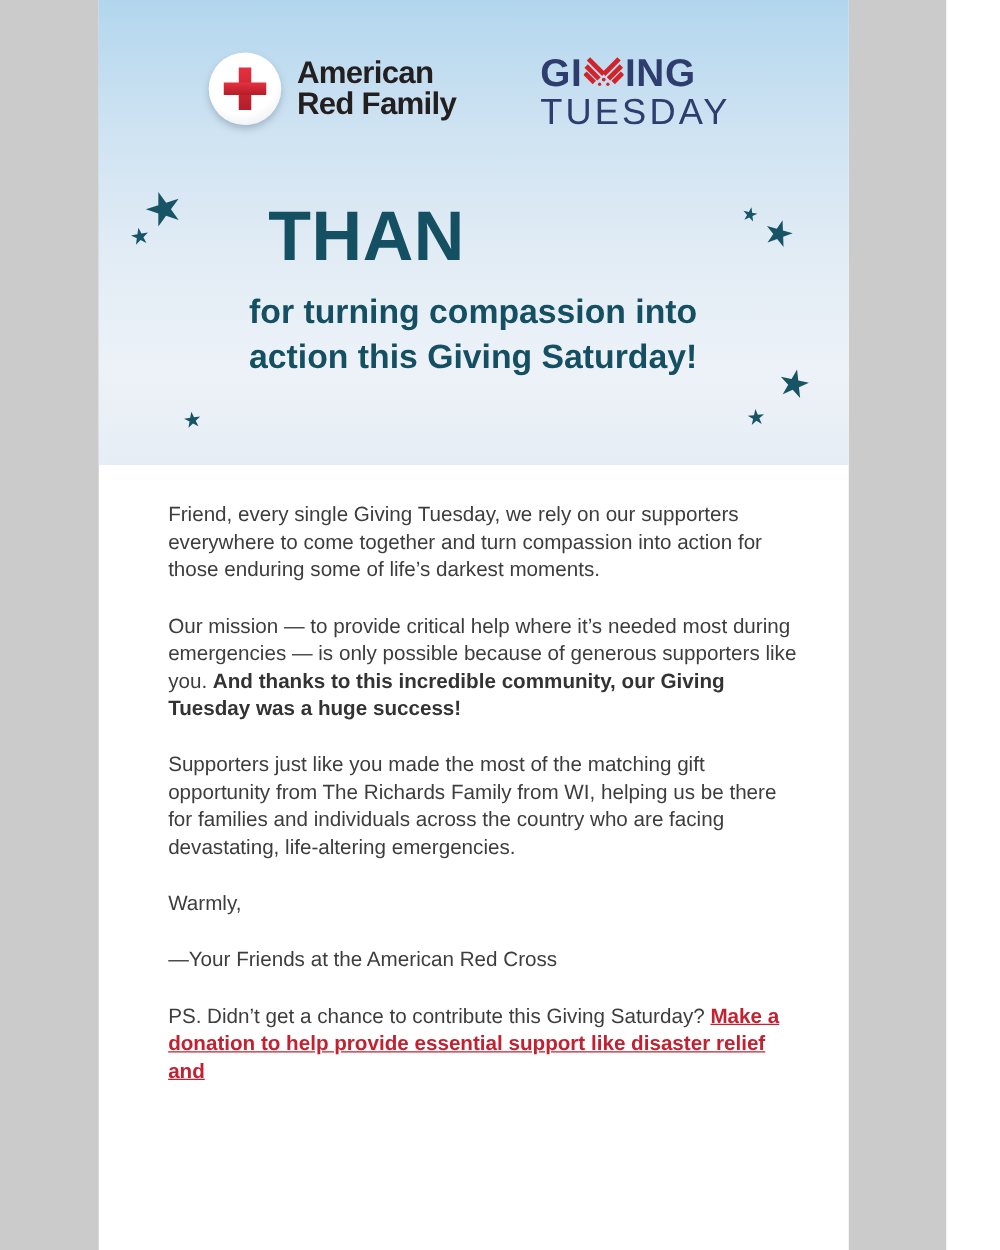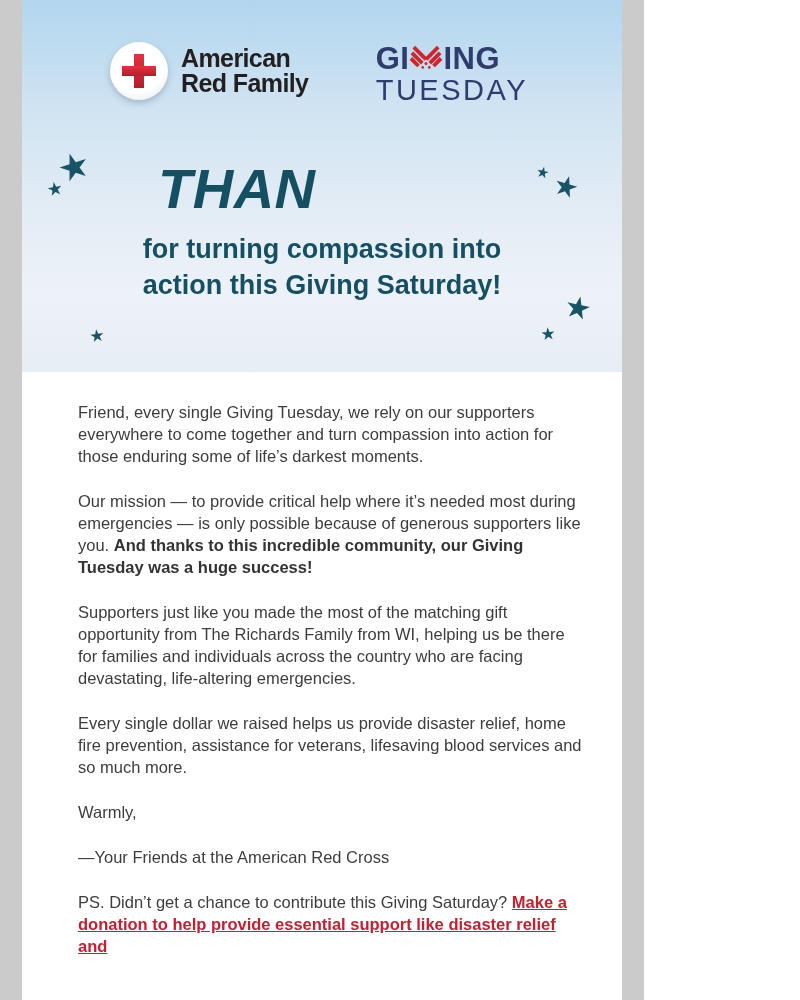--- a/index.html
+++ b/index.html
@@ -1,18 +1,18 @@
 <!DOCTYPE html>
 <html><head>
 <meta charset="utf-8">
 <style>
   * { margin:0; padding:0; box-sizing:border-box; }
   html,body { font-family:"Liberation Sans", sans-serif; }
 
-  .page { width:644px; height:1000px; background:#cbcbcb; position:relative; overflow:hidden; }
+  .page { width:757px; height:1000px; background:#cbcbcb; position:relative; overflow:hidden; }
   .email { width:600px; height:100%; margin:0 auto; background:#ffffff; }
 
   
   .header {
     position:relative; height:372px;
     background:linear-gradient(180deg,#b2d6ee 0%, #cfe3f2 28%, #e2ecf5 55%, #edf2f8 80%, #e6edf4 100%);
     overflow:hidden;
   }
   .logos { display:flex; justify-content:space-between; align-items:flex-start; padding:42px 94px 0 88px; }
 
@@ -23,21 +23,21 @@
     box-shadow:0 3px 6px rgba(80,100,120,.35);
     display:flex; align-items:center; justify-content:center; flex:0 0 auto;
   }
   .arc-text { margin-left:13px; font-weight:bold; font-size:25px; line-height:25px; color:#231f20; letter-spacing:-0.6px; }
 
   .gt-logo { color:#2e3d6e; margin-top:1px; text-decoration:none; display:block; }
   .gt-line1 { font-size:31px; font-weight:bold; letter-spacing:0.5px; line-height:32px; display:flex; align-items:center; }
   .gt-line1 svg { margin:0 1px 4px 1px; }
   .gt-line2 { font-size:29px; font-weight:normal; letter-spacing:2.5px; line-height:30px; }
 
-  .headline { position:absolute; left:136px; top:161px; font-size:56px; font-weight:bold; color:#154f62; line-height:1; letter-spacing:0.5px;font-style:italic; }
+  .headline { position:absolute; left:136px; top:161px; font-size:56px; font-weight:bold; color:#154f62; line-height:1; letter-spacing:0.5px; }
   .subtitle { position:absolute; top:231px; left:0; right:0; text-align:center; font-size:27px; font-weight:bold; color:#154f62; line-height:36px; }
 
   .star { position:absolute; color:#175465; line-height:1; user-select:none; }
   .star-tl-big   { left:52px;  top:167px; font-size:36px; transform:translate(-50%,-50%) rotate(-18deg); }
   .star-tl-small { left:33px;  top:189px; font-size:18px; transform:translate(-50%,-50%) rotate(-10deg); }
   .star-tr-small { left:521px; top:172px; font-size:15px; transform:translate(-50%,-50%) rotate(12deg); }
   .star-tr-big   { left:544px; top:187px; font-size:28px; transform:translate(-50%,-50%) rotate(16deg); }
   .star-br-big   { left:556px; top:308px; font-size:30px; transform:translate(-50%,-50%) rotate(12deg); }
   .star-br-small { left:526px; top:334px; font-size:17px; transform:translate(-50%,-50%) rotate(-5deg); }
   .star-bl-small { left:75px;  top:336px; font-size:17px; transform:translate(-50%,-50%) rotate(-8deg); }
@@ -113,21 +113,20 @@
       <span class="star star-bl-small">★</span>
     </div>
 
     <div class="body">
       <p>Friend, every single Giving Tuesday, we rely on our supporters everywhere to come together and turn compassion into action for those enduring some of life’s darkest moments.</p>
 
       <p><span>Our mission — to provide critical help where it’s needed most during emergencies — is only possible because of generous supporters like you. </span><span class="b">And thanks to this incredible community, our Giving Tuesday was a huge success!</span></p>
 
       <p>Supporters just like you made the most of the matching gift opportunity from The Richards Family from WI, helping us be there for families and individuals across the country who are facing devastating, life-altering emergencies.</p>
 
-      <p>Every single dollar we raised helps us provide disaster relief, home fire prevention, assistance for veterans, lifesaving blood services and so much more.</p>
 
 
       <p>Warmly,</p>
 
       <p>—Your Friends at the American Red Cross</p>
 
       <p><span>PS. Didn’t get a chance to contribute this Giving Saturday? </span><a class="donate-link">Make a donation to help provide essential support like disaster relief and</a></p>
     </div>
 
   </div>

